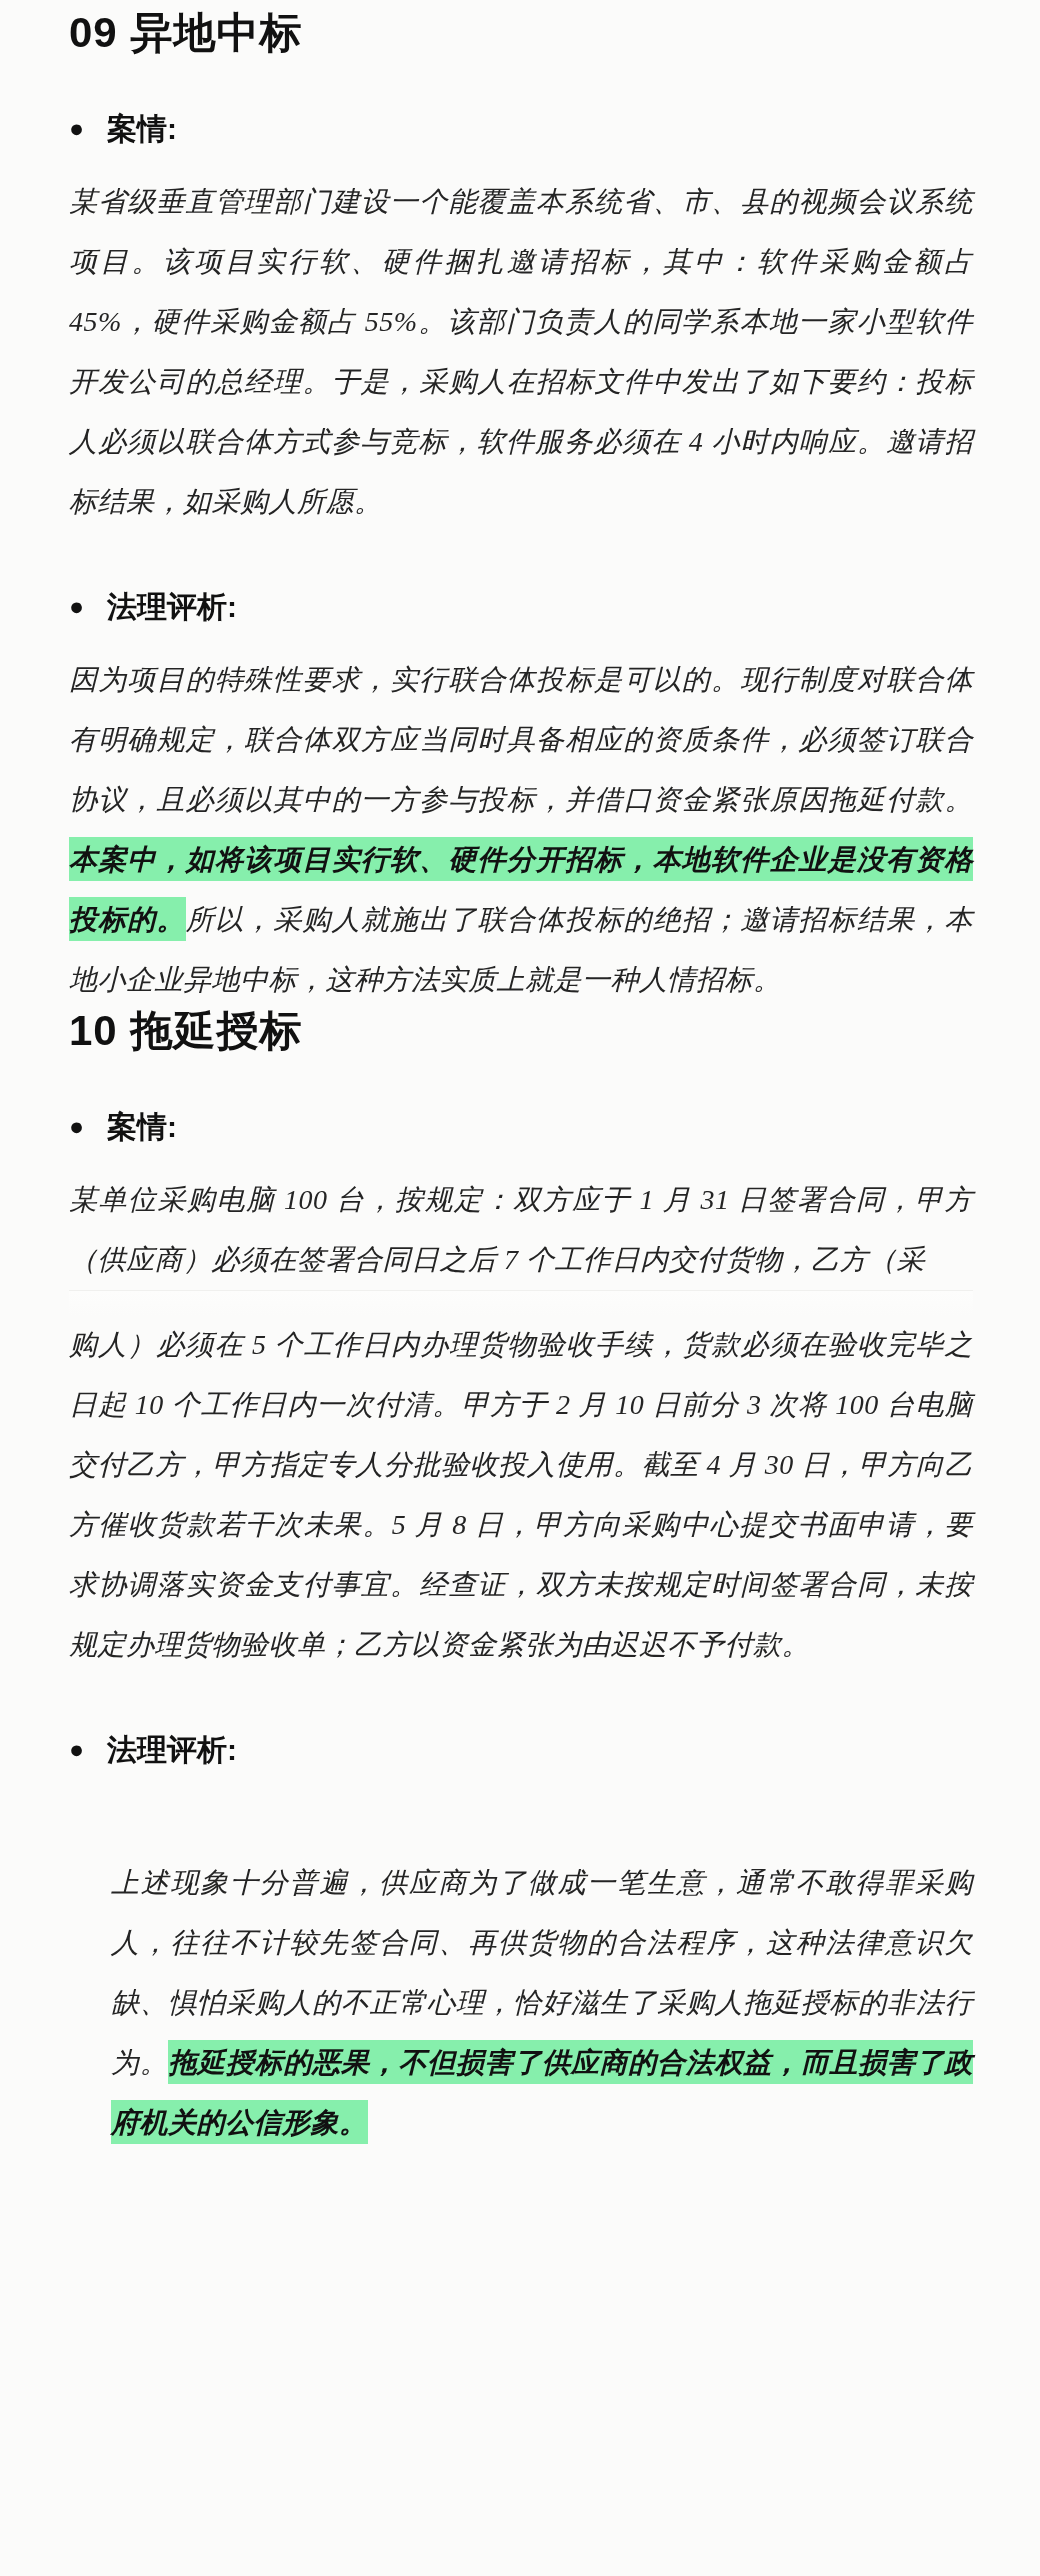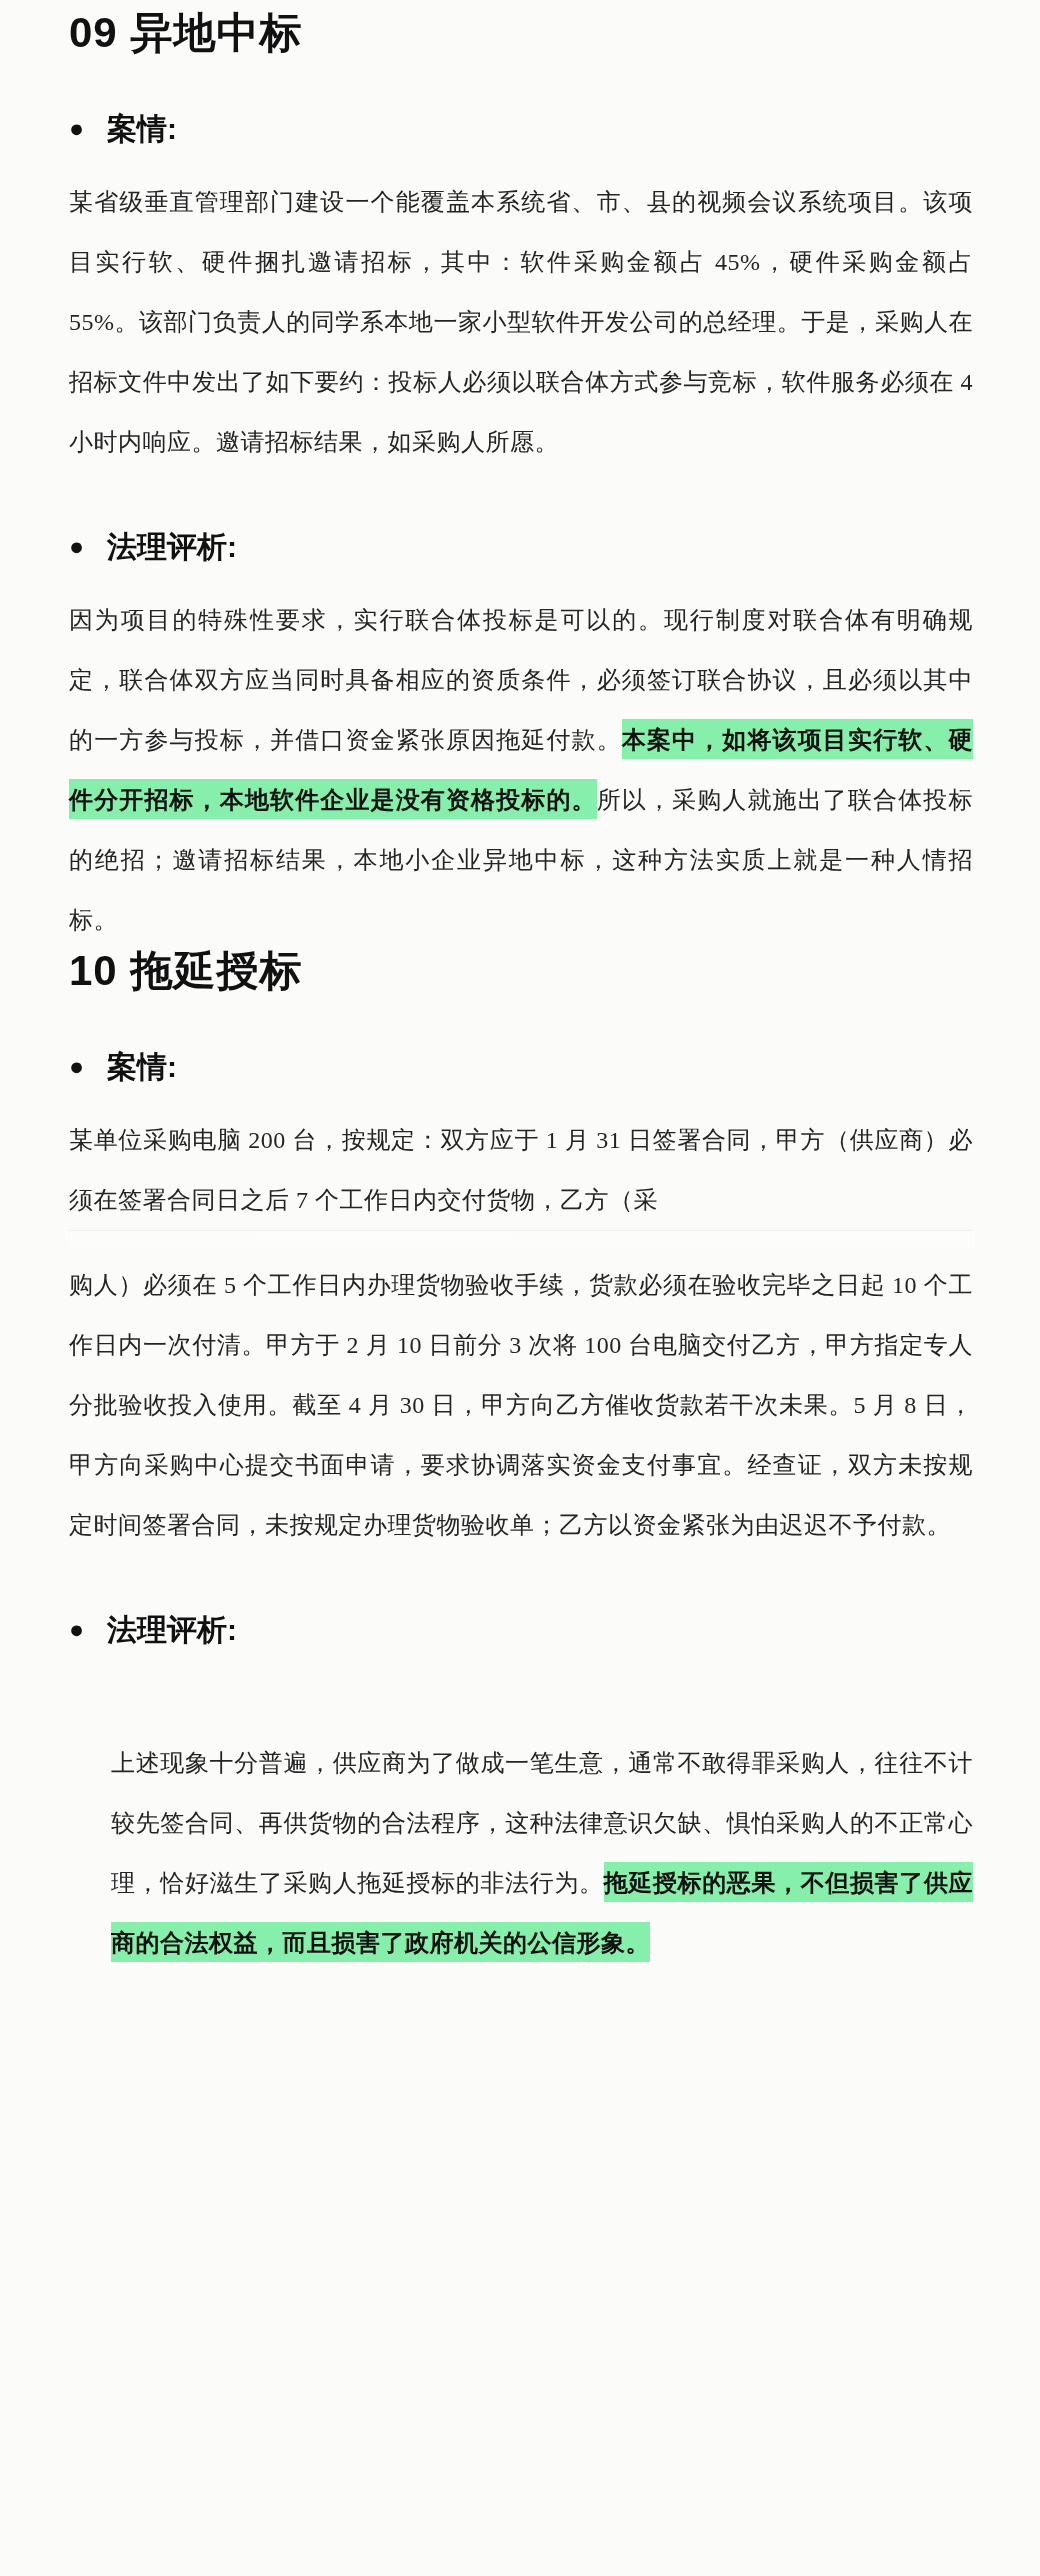--- a/index.html
+++ b/index.html
@@ -35,25 +35,26 @@
     color: #111111;
   }
   .bullet-heading .bullet {
     font-size: 25px;
     margin-right: 23px;
     line-height: 37px;
   }
 
   p.body {
     margin-top: 25px;
-    font-size: 24px;
+    font-size: 28px;
     line-height: 60px;
     text-align: justify;
     color: #242424;
     letter-spacing: 0.5px;
+    font-style: italic;
   }
   p.body.joined { margin-top: 0; }
   p.body.spaced { margin-top: 85px; margin-left: 42px; }
 
   .hl {
     background: #86efac;
     font-weight: bold;
     font-family: "Liberation Sans", "DejaVu Sans", sans-serif;
     color: #111111;
     padding: 6.7px 0;
@@ -91,21 +92,21 @@
   </section>
 
   <section>
     <h1 class="sec-title second">10 拖延授标</h1>
 
     <div class="bullet-heading">
       <span class="bullet">●</span>
       <span>案情:</span>
     </div>
 
-    <p class="body">某单位采购电脑 200 台，按规定：双方应于 1 月 31 日签署合同，甲方（供应商）必须在签署合同日之后 7 个工作日内交付货物，乙方（采</p>
+    <p class="body">某单位采购电脑 100 台，按规定：双方应于 1 月 31 日签署合同，甲方（供应商）必须在签署合同日之后 7 个工作日内交付货物，乙方（采</p>
 
     <div class="page-gap"></div>
 
     <p class="body joined">购人）必须在 5 个工作日内办理货物验收手续，货款必须在验收完毕之日起 10 个工作日内一次付清。甲方于 2 月 10 日前分 3 次将 100 台电脑交付乙方，甲方指定专人分批验收投入使用。截至 4 月 30 日，甲方向乙方催收货款若干次未果。5 月 8 日，甲方向采购中心提交书面申请，要求协调落实资金支付事宜。经查证，双方未按规定时间签署合同，未按规定办理货物验收单；乙方以资金紧张为由迟迟不予付款。</p>
 
     <div class="bullet-heading">
       <span class="bullet">●</span>
       <span>法理评析:</span>
     </div>
 

